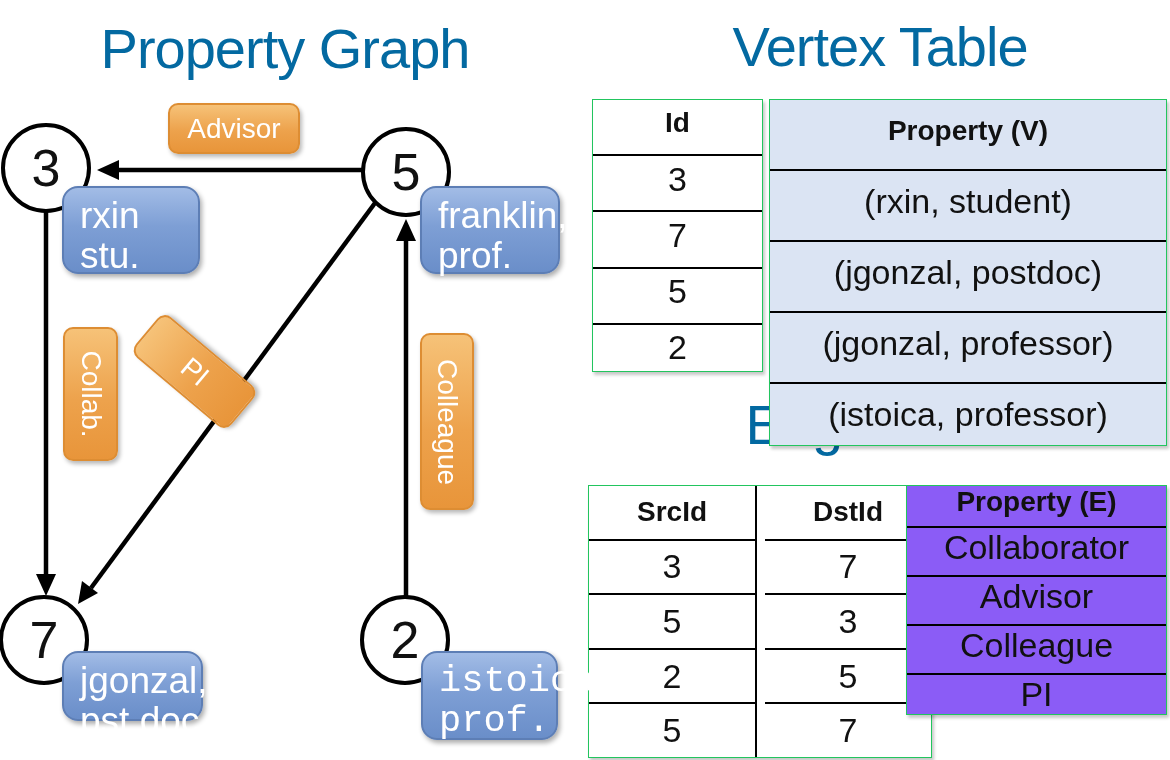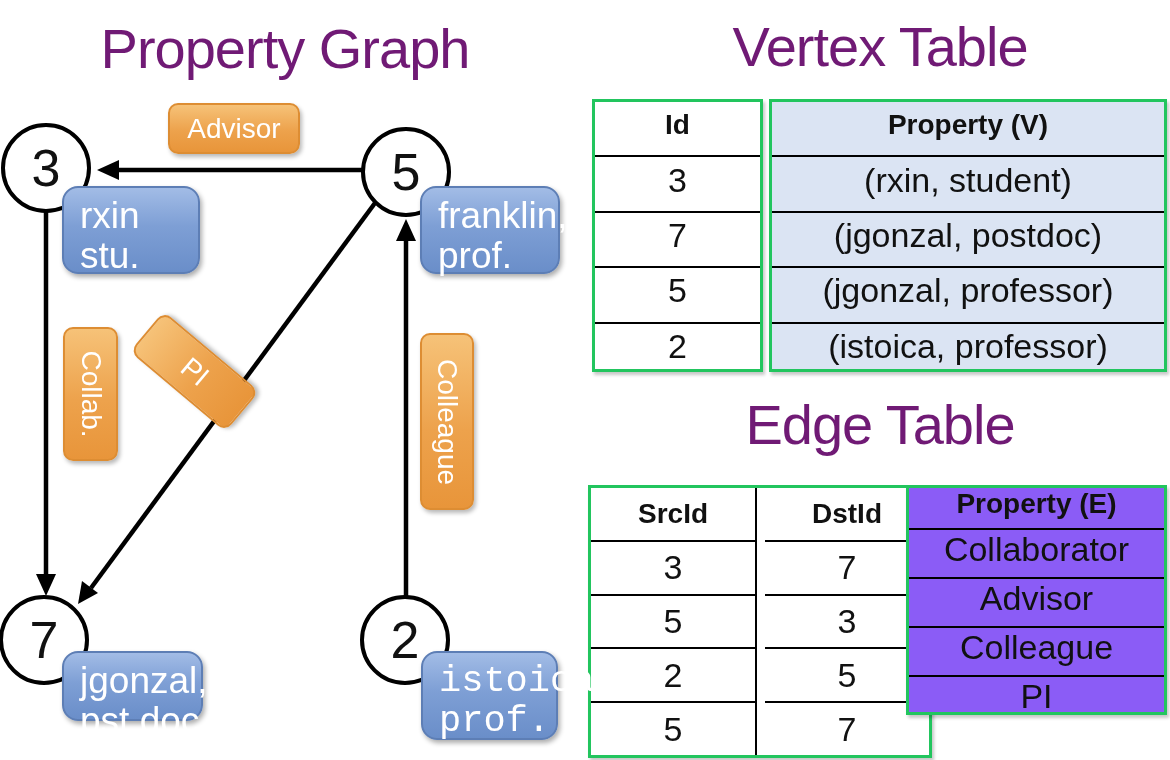--- a/index.html
+++ b/index.html
@@ -2,21 +2,21 @@
 <html><head>
 <meta charset="utf-8">
 <style>
   html,body{margin:0;padding:0;background:#fff;}
   .canvas{
     position:relative;width:1170px;height:760px;background:#ffffff;
     font-family:"Liberation Sans", sans-serif;overflow:hidden;color:#111;
   }
   .slide-title{
     position:absolute;text-align:center;font-size:56px;font-weight:400;
-    letter-spacing:-1px;color:#701a75;white-space:nowrap;
+    letter-spacing:-1px;color:#0369a1;white-space:nowrap;
   }
   #title-graph{left:15px;top:16px;width:540px;}
   #title-vertex{left:592px;top:14px;width:576px;}
   #title-edge{left:592px;top:392px;width:576px;}
 
   
   .edges-svg{position:absolute;left:0;top:0;width:1170px;height:760px;pointer-events:none;}
   .gnode{
     position:absolute;width:82px;height:82px;border:4px solid #000;border-radius:50%;
     background:#fff;display:flex;align-items:center;justify-content:center;
@@ -47,37 +47,37 @@
     font-size:37px;line-height:40px;padding:8px 6px 0 16px;
     box-shadow:2px 3px 5px rgba(0,0,0,0.33);
   }
   #vbox-rxin{left:62px;top:186px;width:138px;height:88px;}
   #vbox-franklin{left:420px;top:186px;width:140px;height:88px;padding-left:16px;}
   #vbox-jgonzal{left:62px;top:651px;width:141px;height:70px;}
   #vbox-istoica{left:421px;top:651px;width:137px;height:89px;font-family:Liberation Mono, monospace;}
 
   
   .subtable{
-    position:absolute;box-sizing:border-box;border:3px solid #22c55e;
+    position:absolute;box-sizing:border-box;border:1px solid #22c55e;
     display:flex;flex-direction:column;background:#fff;
     box-shadow:2px 3px 3px rgba(0,0,0,0.22);
     gap:8px;
   }
   .tcell{
     flex:1;display:flex;align-items:center;justify-content:center;
     font-size:34px;color:#111;white-space:nowrap;
   }
   .tcell.hdr{font-size:28px;font-weight:bold;}
   .col .tcell + .tcell, .subtable.single .tcell + .tcell{border-top:2.5px solid #000;}
   .idpair{flex-direction:row;padding:0;}
   .col{flex:1;display:flex;flex-direction:column;}
   .col.first{border-right:2.5px solid #000;}
 
   #vtable-id{left:592px;top:99px;width:171px;height:273px;}
-  #vtable-prop{left:769px;top:99px;width:398px;height:273px;background:#dbe4f3;}
+  #vtable-prop{left:769px;top:99px;width:398px;height:347px;background:#dbe4f3;}
   #etable-ids{left:588px;top:485px;width:344px;height:273px;}
   #etable-prop{left:906px;top:485px;width:261px;height:230px;background:#8b5cf6;}
 </style>
 </head>
 <body>
 
 <div class="canvas">
 
   <div class="slide-title" id="title-graph">Property Graph</div>
   <div class="slide-title" id="title-edge">Edge Table</div>

